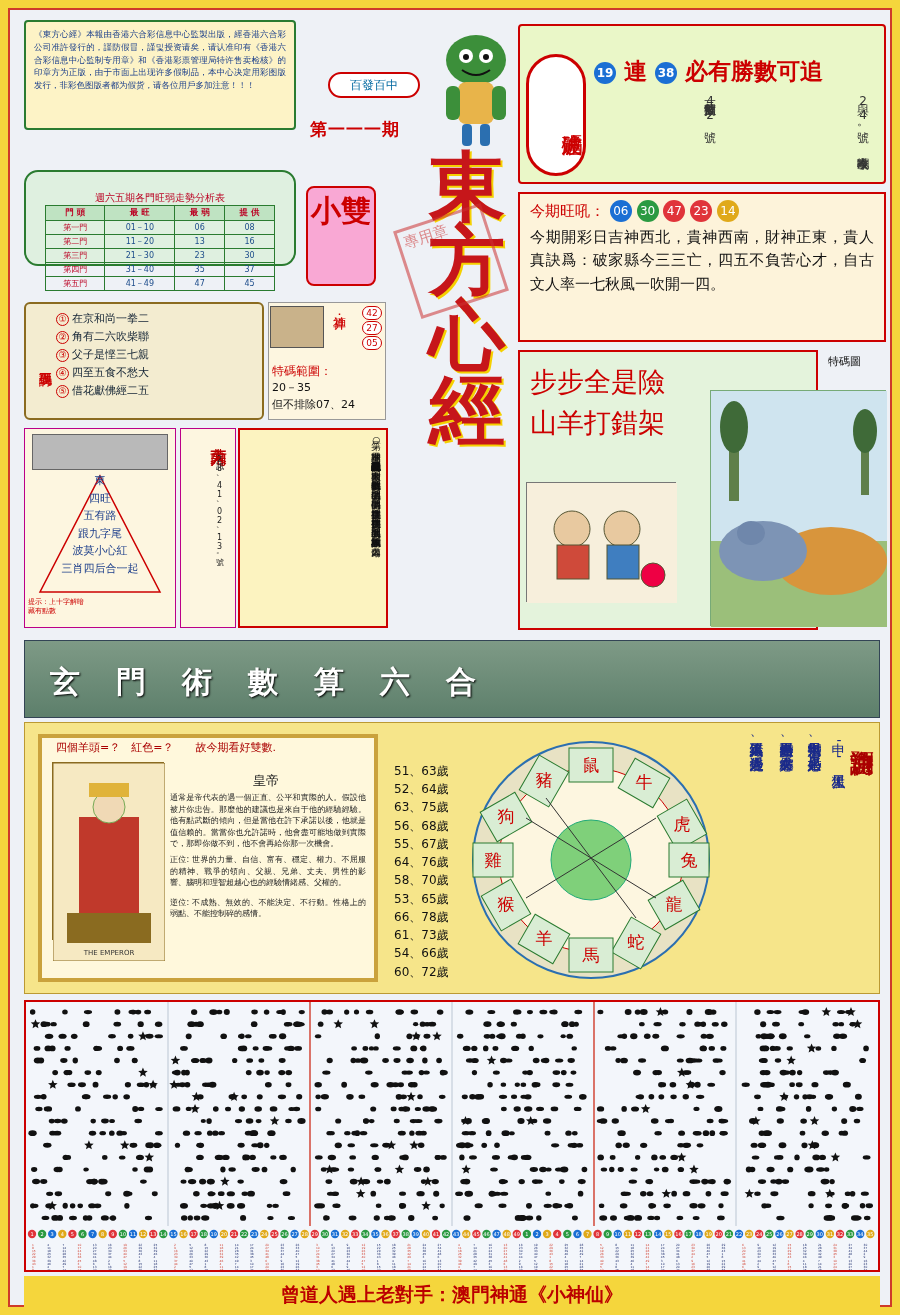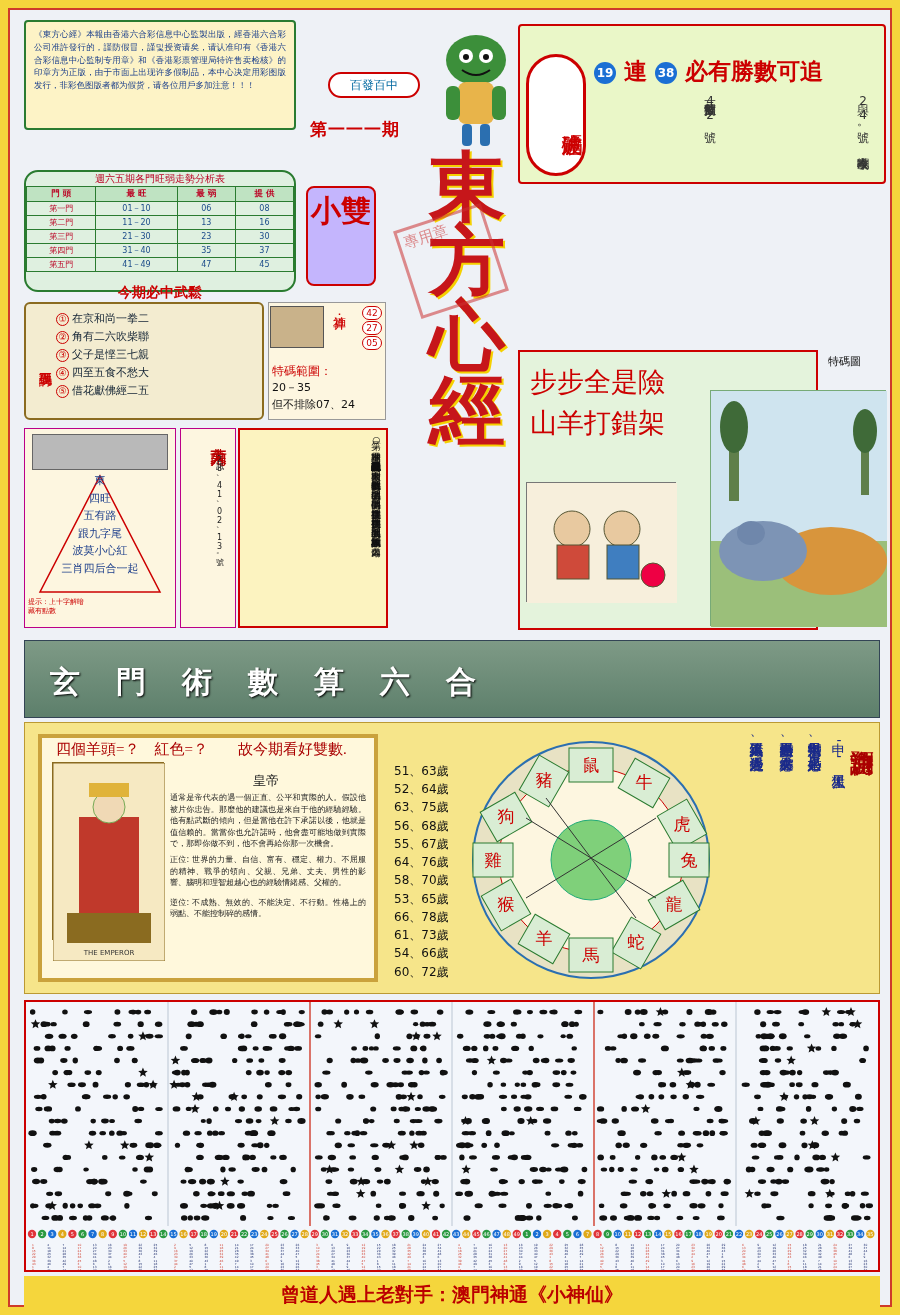--- a/index.html
+++ b/index.html
@@ -53,32 +53,32 @@
   }
   #titlestamp {
     position:absolute; left:395px; top:205px; width:92px; height:92px;
     border:3px solid #c33; color:#c33; font-size:15px;
     transform:rotate(-18deg); opacity:.55; padding:4px;
     line-height:1.1;
   }
 
   
   #trend {
-    left:14px; top:160px; width:272px; height:122px;
+    left:14px; top:160px; width:272px; height:96px;
     background:#dff0e0; border:2px solid #2a7b30; border-radius:14px;
-    padding:0;
+    padding:19px;
   }
   #trend table { border-collapse:collapse; width:100%; font-size:8px; }
   #trend th, #trend td { border:1px solid #2a7b30; text-align:center; padding:1px 0; color:#1c4c8a;}
   #trend th { background:#bfe3c2; color:#b02; font-size:8.5px;}
   #trend .rowh { color:#b02; }
   #trendfoot { text-align:center; color:#c00; font-size:14px; font-weight:bold; margin-top:12px;}
   #smallpair {
     position:absolute; left:296px; top:176px; width:70px; height:100px;
-    border:2px solid #c00; border-radius:8px; background:#c4b5fd;
+    border:2px solid #c00; border-radius:8px; background:#f9a8d4;
     color:#c00; font-size:30px; font-weight:bold; text-align:center;
     line-height:46px;
   }
 
   
   #poembox {
     left:14px; top:292px; width:240px; height:118px;
     background:#f3ecd0; border:2px solid #8a6b20; border-radius:6px;
     padding:4px 4px 0 30px;
   }
@@ -179,21 +179,21 @@
   #bannertext {
     position:absolute; left:40px; top:652px; width:800px;
     color:#fff; font-size:30px; letter-spacing:36px; font-weight:bold;
     text-shadow:1px 1px 2px #000;
   }
 
   
   #midpanel { left:14px; top:712px; width:856px; height:272px; background:#f6e58a; border:1px solid #b93;}
   #tarotbox { position:absolute; left:28px; top:724px; width:340px; height:248px; background:#fff8dc; border:4px solid #caa23c;}
   #tarotimg { position:absolute; left:42px; top:752px; width:112px; height:178px; background:#e7d9a8; border:1px solid #8a6b20;}
-  #tarot-q { position:absolute; left:46px; top:730px; width:310px; font-size:15px; color:#a00;font-family:Liberation Serif, serif;}
+  #tarot-q { position:absolute; left:46px; top:730px; width:310px; font-size:11px; color:#a00;}
   #tarot-title { position:absolute; left:196px; top:762px; width:120px; text-align:center; font-size:13px; color:#222;}
   #tarot-body { position:absolute; left:160px; top:782px; width:196px; font-size:8px; line-height:1.45; color:#222; text-align:justify;}
   #ages { position:absolute; left:384px; top:752px; width:62px; font-size:12px; color:#111; line-height:1.52;}
   #wheel { position:absolute; left:456px; top:728px; width:250px; height:244px;}
   #forecast { position:absolute; left:710px; top:722px; width:158px; height:252px; color:#1a2a8a; font-size:14px;}
   #forecast .big { color:#a00; font-size:24px;}
 
   
   #grid { left:14px; top:990px; width:856px; height:272px; background:#f3f6fb; border:2px solid #c00;}
   #gridcanvas { position:absolute; left:16px; top:992px; width:852px; height:268px;}
@@ -332,20 +332,33 @@
     <span>連</span>
     <span class="ball" style="background:#1a6fd4">38</span>
     <span>必有勝數可追</span>
   </div>
   <div id="lmsub" class="vert">一個雙數推薦42號</div>
   <div id="lmsub2" class="vert">
     <span>與24號。</span>
     <span>今次本欄吼</span>
   </div>
 
+  <div class="box" id="wang">
+    <div id="wanghead">
+      <span>今期旺吼：</span>
+      <span id="wangballs">
+        <span class="ball" style="background:#1a6fd4">06</span>
+        <span class="ball" style="background:#2a9a41">30</span>
+        <span class="ball" style="background:#e0343a">47</span>
+        <span class="ball" style="background:#e0343a">23</span>
+        <span class="ball" style="background:#e0a91a">14</span>
+      </span>
+    </div>
+    <div id="wangtext">今期開彩日吉神西北，貴神西南，財神正東，貴人真訣爲：破家縣今三三亡，四五不負苦心才，自古文人率一七秋風一吹開一四。</div>
+  </div>
 
   <div class="box" id="bubu"></div>
   <div id="bubutext">
     <div>步步全是險</div>
     <div>山羊打錯架</div>
   </div>
   <div id="bubupic">
     <svg viewBox="0 0 150 120" style="width:150px;height:120px;">
       <rect width="150" height="120" fill="#f7efdc"></rect>
       <circle cx="45" cy="46" r="18" fill="#e8c9a0" stroke="#553"></circle>

